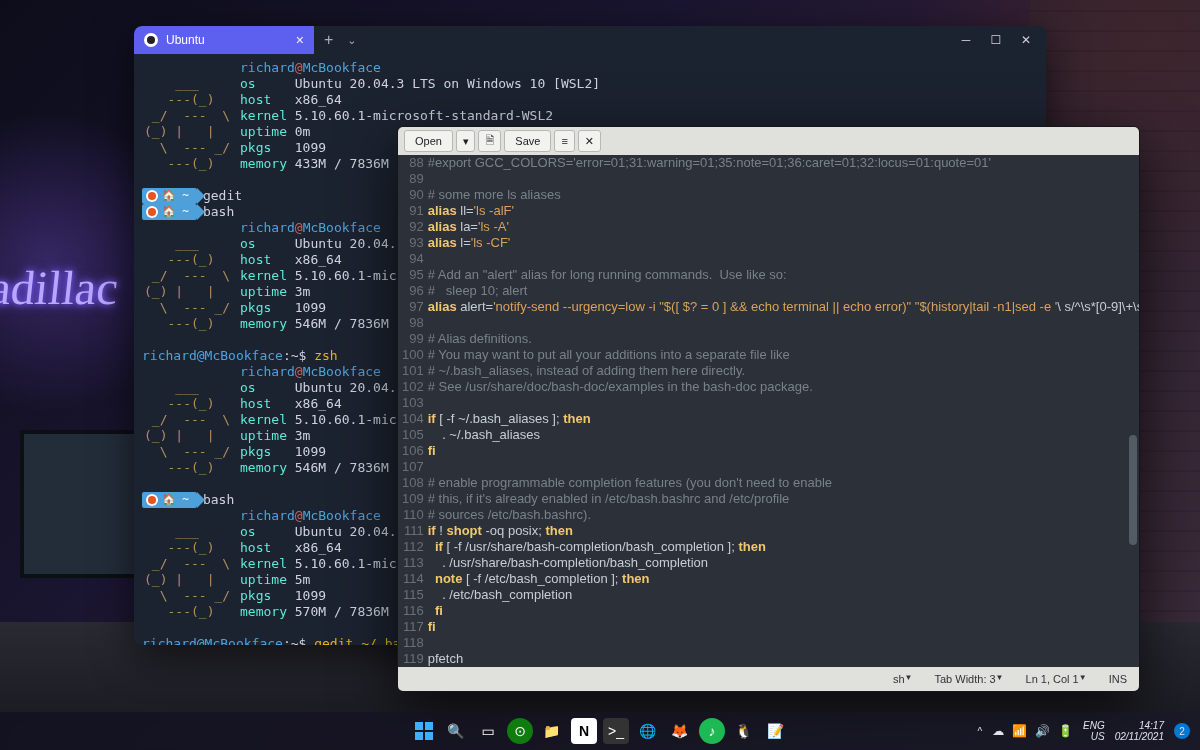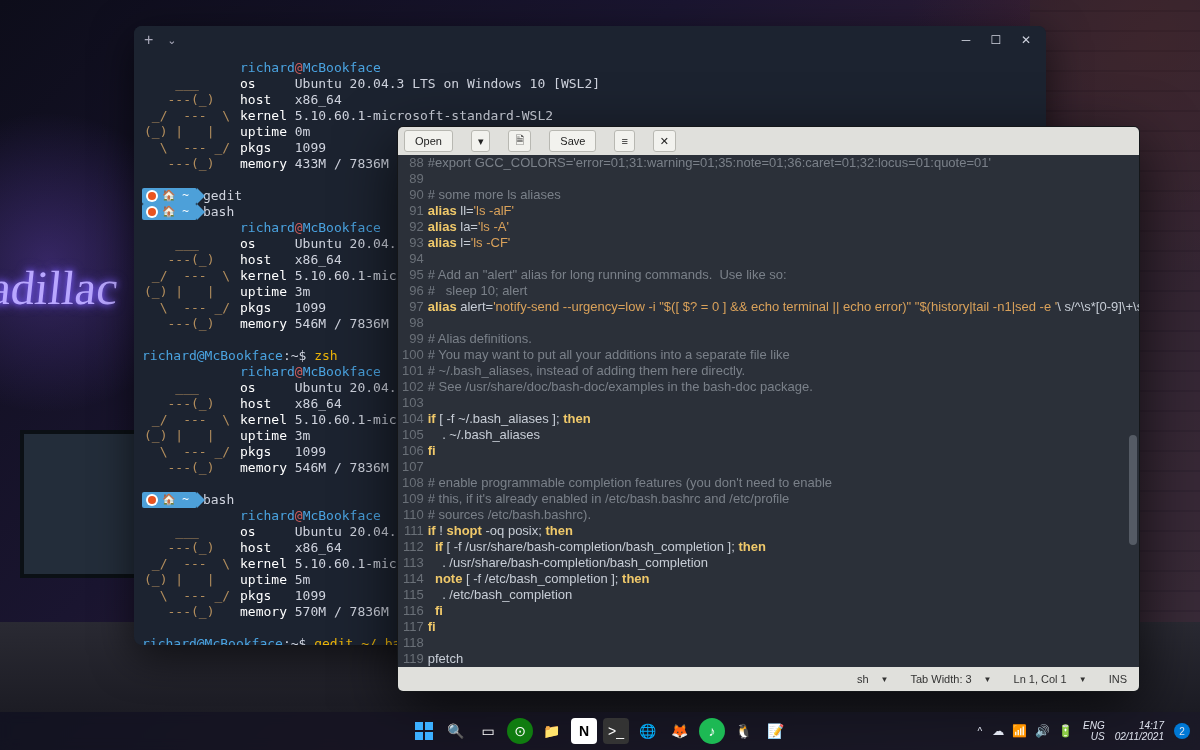--- a/index.html
+++ b/index.html
@@ -21,49 +21,49 @@
   .term-title-rest{flex:1;display:flex;align-items:center;gap:14px;padding-left:10px;color:#aab;}
   .term-title-rest .plus{font-size:16px;}
   .term-title-rest .chev{font-size:11px;}
   .term-winbtns{display:flex;align-items:center;gap:18px;padding:0 14px;color:#cfd3de;font-size:12px;}
   .term-winbtns span{width:12px;text-align:center;}
 
   .term-body{font-family:Consolas,'DejaVu Sans Mono',monospace;font-size:13px;line-height:16px;color:#cfd3de;padding:6px 8px;white-space:pre;}
   .ascii{color:#b38e5d;}
   .user{color:#4aa3e0;}
   .at{color:#cc5d5d;}
-  .label{color:#ffffff;}
+  .label{color:#5eead4;}
   .val{color:#cfd3de;}
   .prompt-badge{display:inline-flex;align-items:center;background:#4da0d9;color:#fff;height:16px;padding:0 8px 0 4px;font-size:11px;border-radius:2px;position:relative;margin-right:6px;}
   .prompt-badge::after{content:"";position:absolute;right:-8px;top:0;border-top:8px solid transparent;border-bottom:8px solid transparent;border-left:8px solid #4da0d9;}
   .prompt-badge .ub{width:12px;height:12px;border-radius:50%;background:#fff;display:inline-block;margin-right:4px;position:relative;}
   .prompt-badge .ub::after{content:"";position:absolute;left:2px;top:2px;width:8px;height:8px;border-radius:50%;background:#e95420;}
   .prompt-line{color:#4aa3e0;}
   .prompt-line .dollar{color:#cfd3de;}
   .prompt-line .cmd{color:#eab308;}
   .row{display:flex;}
   .row .c1{width:98px;text-align:center;}
 
   
   .gedit{position:absolute;left:397px;top:126px;width:741px;height:564px;background:#2b3039;border-radius:6px;box-shadow:0 18px 60px rgba(0,0,0,.7);display:flex;flex-direction:column;overflow:hidden;border:1px solid #141619;}
-  .gedit-header{height:28px;background:#e0e0dc;display:flex;align-items:center;padding:0 6px;gap:18px;font-size:12px;color:#222;}
+  .gedit-header{height:28px;background:#e0e0dc;display:flex;align-items:center;padding:0 6px;gap:3px;font-size:12px;color:#222;}
   .gbtn{height:20px;padding:0 10px;border:1px solid #b8b8b2;border-radius:3px;background:#f2f2ee;display:inline-flex;align-items:center;font-size:11px;}
   .gbtn.small{padding:0 6px;}
   .gedit-title{flex:1;text-align:center;font-size:12px;color:#333;font-weight:600;}
   .gedit-sub{font-size:10px;color:#777;display:block;font-weight:400;margin-top:-2px;}
   .gedit-body{flex:1;display:flex;font-family:Liberation Sans, sans-serif;font-size:13px;line-height:16px;overflow:hidden;position:relative;}
   .gutter{background:#2b3039;color:#6a7078;padding:0 4px;text-align:right;user-select:none;}
   .code{flex:1;color:#c7cdd6;white-space:pre;padding-right:4px;}
   .kw{color:#f0c96a;font-weight:bold;}
   .str{color:#d9a15a;}
   .cmt{color:#7a8089;}
   .scroll{position:absolute;right:2px;top:0;bottom:0;width:10px;}
   .scroll .thumb{position:absolute;right:0;width:8px;top:280px;height:110px;background:#555b65;border-radius:4px;}
   .gedit-status{height:24px;background:#e0e0dc;display:flex;align-items:center;justify-content:flex-end;gap:22px;padding:0 12px;font-size:11px;color:#333;}
-  .dd{display:inline-flex;align-items:center;gap:12px;}
+  .dd{display:inline-flex;align-items:flex-start;gap:0;}
   .dd .tri{font-size:8px;}
 
   
   .taskbar{position:absolute;left:0;right:0;bottom:0;height:38px;background:rgba(15,18,28,.72);backdrop-filter:blur(6px);display:flex;align-items:center;}
   .task-center{position:absolute;left:50%;transform:translateX(-50%);display:flex;gap:6px;align-items:center;}
   .ticon{width:26px;height:26px;border-radius:4px;display:flex;align-items:center;justify-content:center;font-size:14px;color:#fff;}
   .ticon svg{width:18px;height:18px;}
   .task-right{margin-left:auto;display:flex;align-items:center;gap:10px;color:#dfe3ee;font-size:10px;padding-right:10px;}
   .task-right .stack{text-align:right;line-height:11px;font-style:italic;}
   .tray{display:flex;gap:8px;align-items:center;font-size:12px;}
@@ -75,20 +75,25 @@
 
 <div class="wallpaper">
   <div class="bricks"></div>
   <div class="adillac">adillac</div>
   <div class="window"></div>
   <div class="street"></div>
 </div>
 
 <div class="terminal-window">
   <div class="term-titlebar">
+    <div class="term-tab">
+      <span class="tux"></span>
+      <span>Ubuntu</span>
+      <span class="close">×</span>
+    </div>
     <div class="term-title-rest">
       <span class="plus">+</span>
       <span class="chev">⌄</span>
     </div>
     <div class="term-winbtns">
       <span>─</span>
       <span>☐</span>
       <span>✕</span>
     </div>
   </div>

